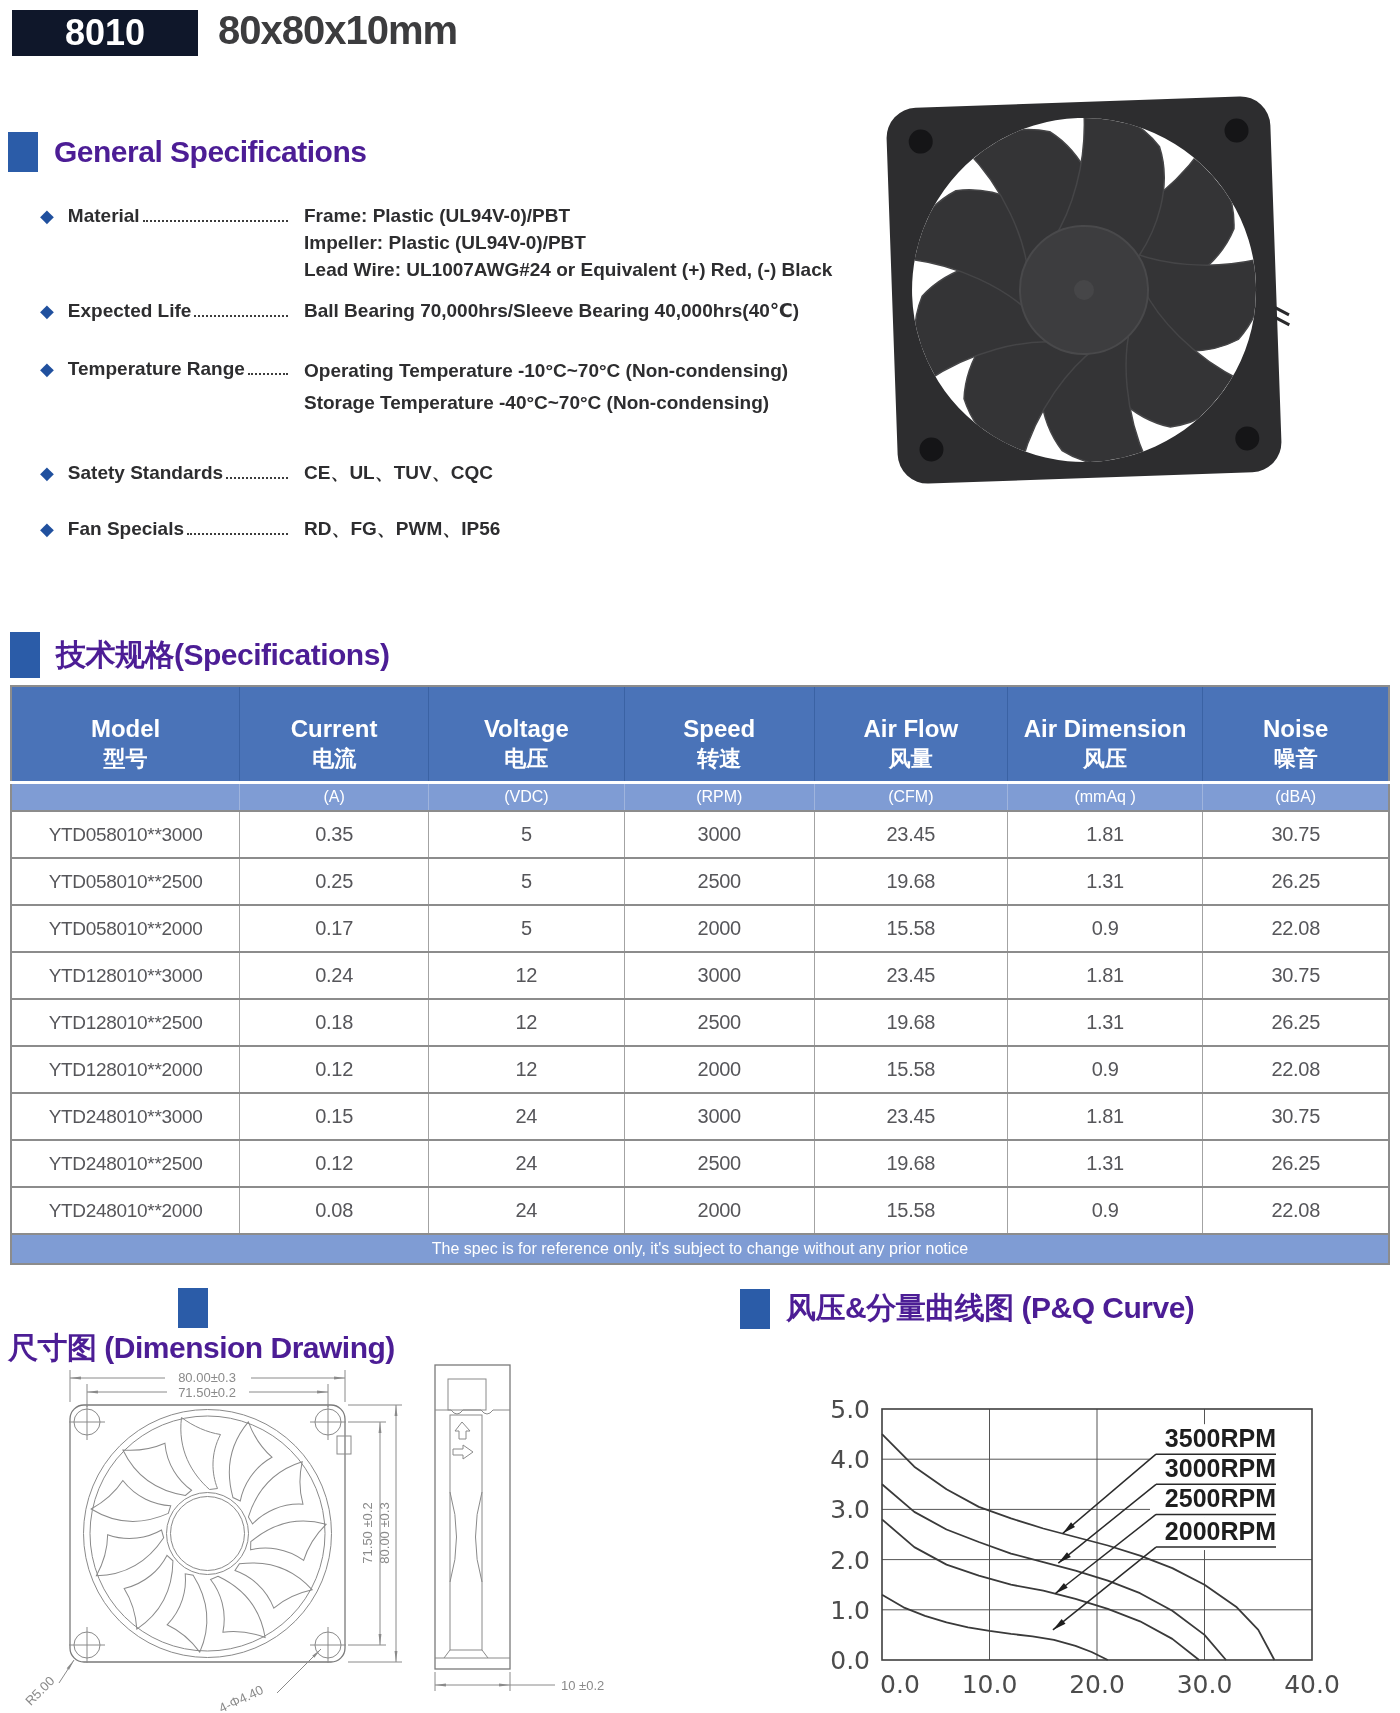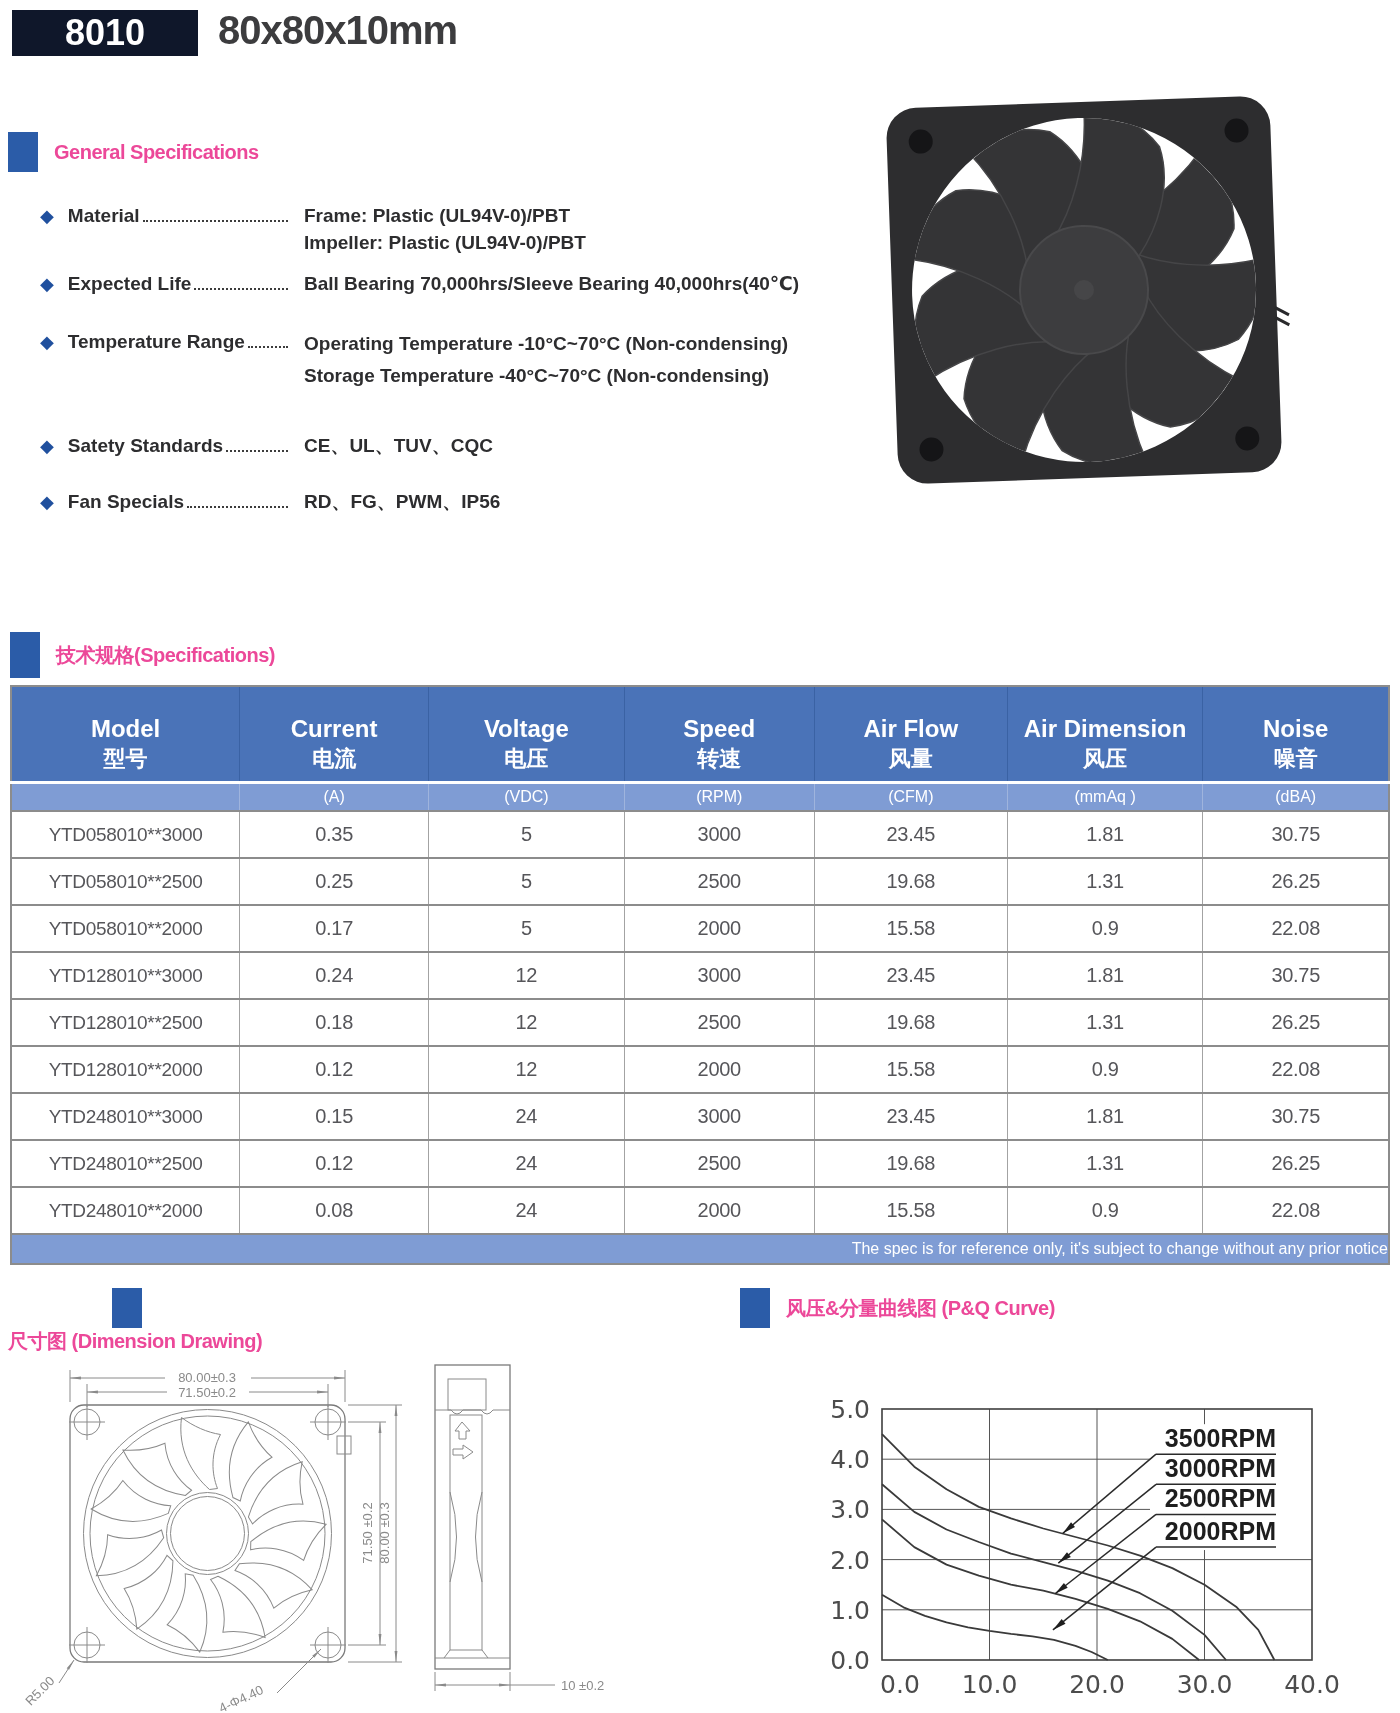--- a/index.html
+++ b/index.html
@@ -5,21 +5,21 @@
   html,body{margin:0;padding:0;background:#ffffff;}
   #page{position:relative;width:1400px;height:1713px;background:#fff;overflow:hidden;
         font-family:"Liberation Sans","DejaVu Sans",sans-serif;color:#2d2d2f;}
   
   .badge{position:absolute;left:12px;top:10px;width:186px;height:46px;background:#0f172a;
          color:#fff;font-size:36px;font-weight:bold;display:flex;align-items:center;justify-content:center;}
   .main-title{position:absolute;left:218px;top:8px;font-size:40px;font-weight:bold;color:#3c3c3e;letter-spacing:-1px;}
   
   .sec{position:absolute;display:flex;align-items:center;}
   .sec .sq{width:30px;height:40px;background:#2b5ca8;margin-right:16px;flex:0 0 auto;}
-  .sec .sec-t{font-size:20px;font-weight:bold;color:#ec4899;letter-spacing:-0.5px;}
+  .sec .sec-t{font-size:30px;font-weight:bold;color:#4c1d95;letter-spacing:-0.5px;}
   
   #spec-list{position:absolute;left:40px;top:202px;width:810px;}
   .spec-row{display:flex;align-items:flex-start;}
   .r1{margin-top:14px}.r2{margin-top:30px}.r3{margin-top:40px}.r4{margin-top:28px}
   .spec-label-cell{width:252px;flex:0 0 auto;display:flex;align-items:baseline;}
   .diamond{color:#20509e;font-size:18px;margin-right:14px;line-height:27px;}
   .spec-label{font-size:19px;font-weight:bold;line-height:27px;white-space:nowrap;}
   .leader{flex:1;border-bottom:2px dotted #3c3c3c;height:14px;margin:0 4px 0 3px;}
   .spec-values{margin-left:12px;}
   .spec-values .line{font-size:19px;font-weight:bold;line-height:27px;}
@@ -28,21 +28,21 @@
   #spec-table-wrap{position:absolute;left:10px;top:685px;width:1380px;}
   table{width:100%;border-collapse:collapse;table-layout:fixed;border:2px solid #8c8c8c;}
   th{background:#4a73b8;color:#fff;padding:7px 0 8px 0;border-right:1px solid #3a62a4;}
   th .en{font-size:24px;font-weight:bold;line-height:30px;margin-top:20px;}
   th .zh{font-size:22px;font-weight:bold;line-height:29px;}
   tr.units td{background:#7f9cd4;color:#fff;font-size:16px;text-align:center;padding:4px 0;
               border-top:3px solid #fff;border-right:1px solid #9fb4dd;}
   tbody td{background:#fff;color:#56565a;font-size:20px;text-align:center;padding:11px 0;
            border-top:2px solid #8c8c8c;border-right:1px solid #a3a3a3;letter-spacing:-0.3px;}
   tbody td.model{font-size:19px;}
-  tfoot td{background:#7f9cd4;color:#fff;font-size:16px;text-align:right;padding:5px 0;border-top:2px solid #8c8c8c;}
+  tfoot td{background:#7f9cd4;color:#fff;font-size:16px;text-align:center;padding:5px 0;border-top:2px solid #8c8c8c;}
   
   #photo-svg{position:absolute;left:878px;top:90px;}
   #dim-svg{position:absolute;left:15px;top:1352px;}
   #pq-svg{position:absolute;left:752px;top:1352px;}
   .dimtext{font-size:13px;fill:#8a8a8a;}
   .cadline{stroke:#7a7a7a;stroke-width:1.3;fill:none;}
   .thinline{stroke:#8a8a8a;stroke-width:1;fill:none;}
 </style>
 </head>
 <body>
@@ -60,20 +60,21 @@
   <div id="spec-list">
       <div class="spec-row r0">
         <div class="spec-label-cell">
           <span class="diamond">◆</span>
           <span class="spec-label">Material</span>
           <span class="leader"></span>
         </div>
         <div class="spec-values">
           <div class="line">Frame: Plastic (UL94V-0)/PBT</div>
           <div class="line">Impeller: Plastic (UL94V-0)/PBT</div>
+          <div class="line">Lead Wire: UL1007AWG#24 or Equivalent (+) Red, (-) Black</div>
         </div>
       </div>
       <div class="spec-row r1">
         <div class="spec-label-cell">
           <span class="diamond">◆</span>
           <span class="spec-label">Expected Life</span>
           <span class="leader"></span>
         </div>
         <div class="spec-values">
           <div class="line">Ball Bearing 70,000hrs/Sleeve Bearing 40,000hrs(40℃)</div>

